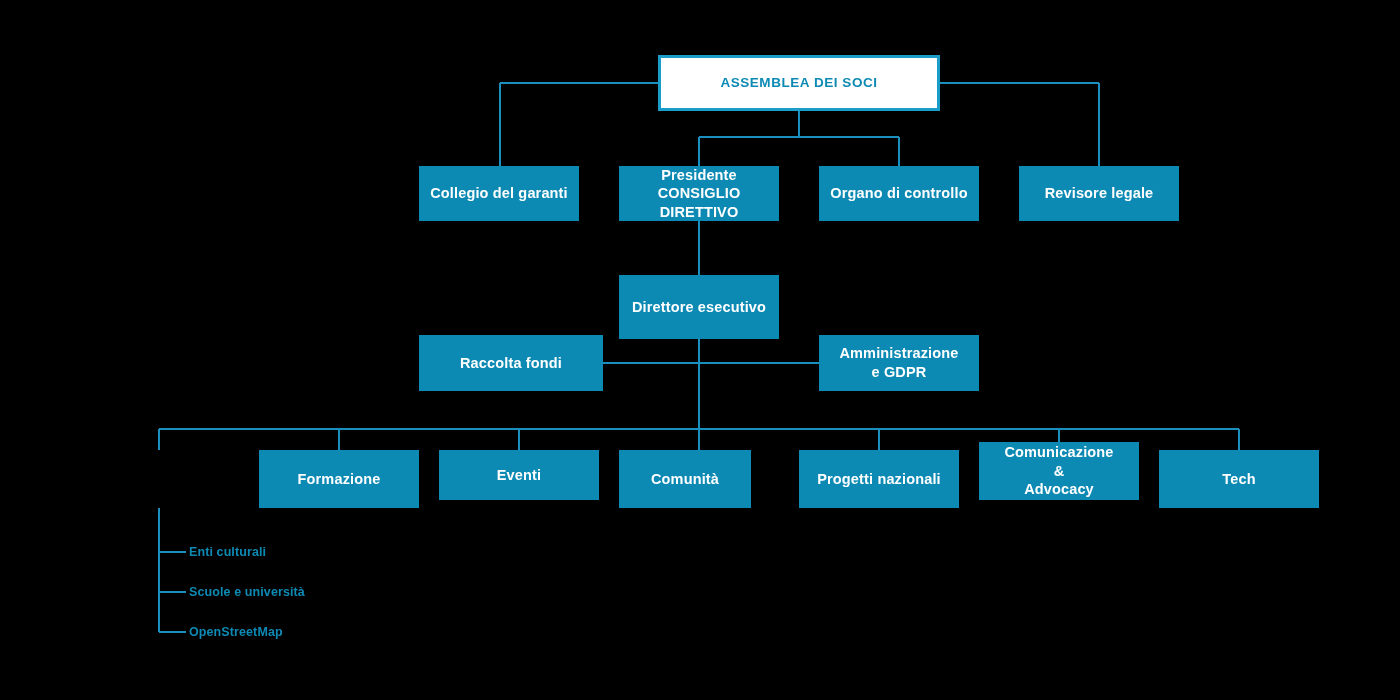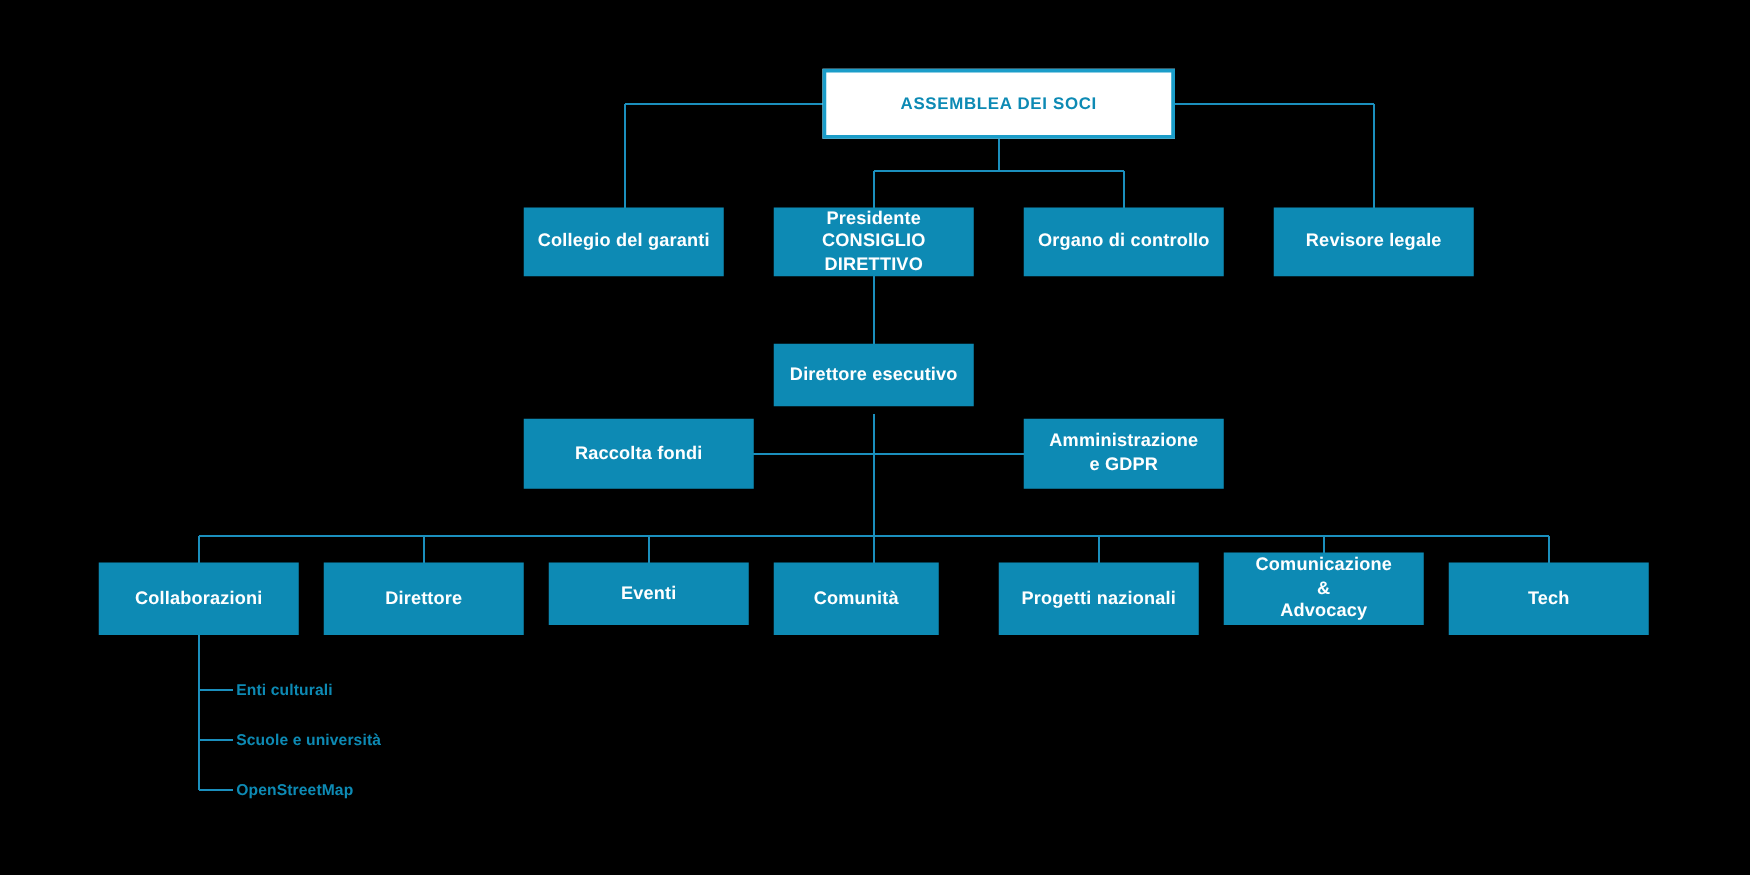--- a/index.html
+++ b/index.html
@@ -114,37 +114,34 @@
   <div class="node" style="left:419px; top:166px; width:160px; height:55px;">
     <span class="node-label">Collegio del garanti</span>
   </div>
   <div class="node" style="left:819px; top:166px; width:160px; height:55px;">
     <span class="node-label">Organo di controllo</span>
   </div>
   <div class="node" style="left:1019px; top:166px; width:160px; height:55px;">
     <span class="node-label">Revisore legale</span>
   </div>
 
-  <div class="node" style="left:619px; top:275px; width:160px; height:50px;">
+  <div class="node" style="left:619px; top:275px; width:160px; height:64px;">
     <span class="node-label">Direttore esecutivo</span>
   </div>
 
   <div class="node" style="left:419px; top:335px; width:184px; height:56px;">
     <span class="node-label">Raccolta fondi</span>
   </div>
   <div class="node" style="left:819px; top:335px; width:160px; height:56px;">
     <span class="node-label">Amministrazione
 e GDPR</span>
   </div>
 
-  <div class="node" style="left:79px; top:450px; width:160px; height:58px;">
-    <span class="node-label">Collaborazioni</span>
-  </div>
   <div class="node" style="left:259px; top:450px; width:160px; height:58px;">
-    <span class="node-label">Direttore</span>
+    <span class="node-label">Formazione</span>
   </div>
   <div class="node" style="left:439px; top:450px; width:160px; height:50px;">
     <span class="node-label">Eventi</span>
   </div>
   <div class="node" style="left:619px; top:450px; width:132px; height:58px;">
     <span class="node-label">Comunità</span>
   </div>
   <div class="node" style="left:799px; top:450px; width:160px; height:58px;">
     <span class="node-label">Progetti nazionali</span>
   </div>

